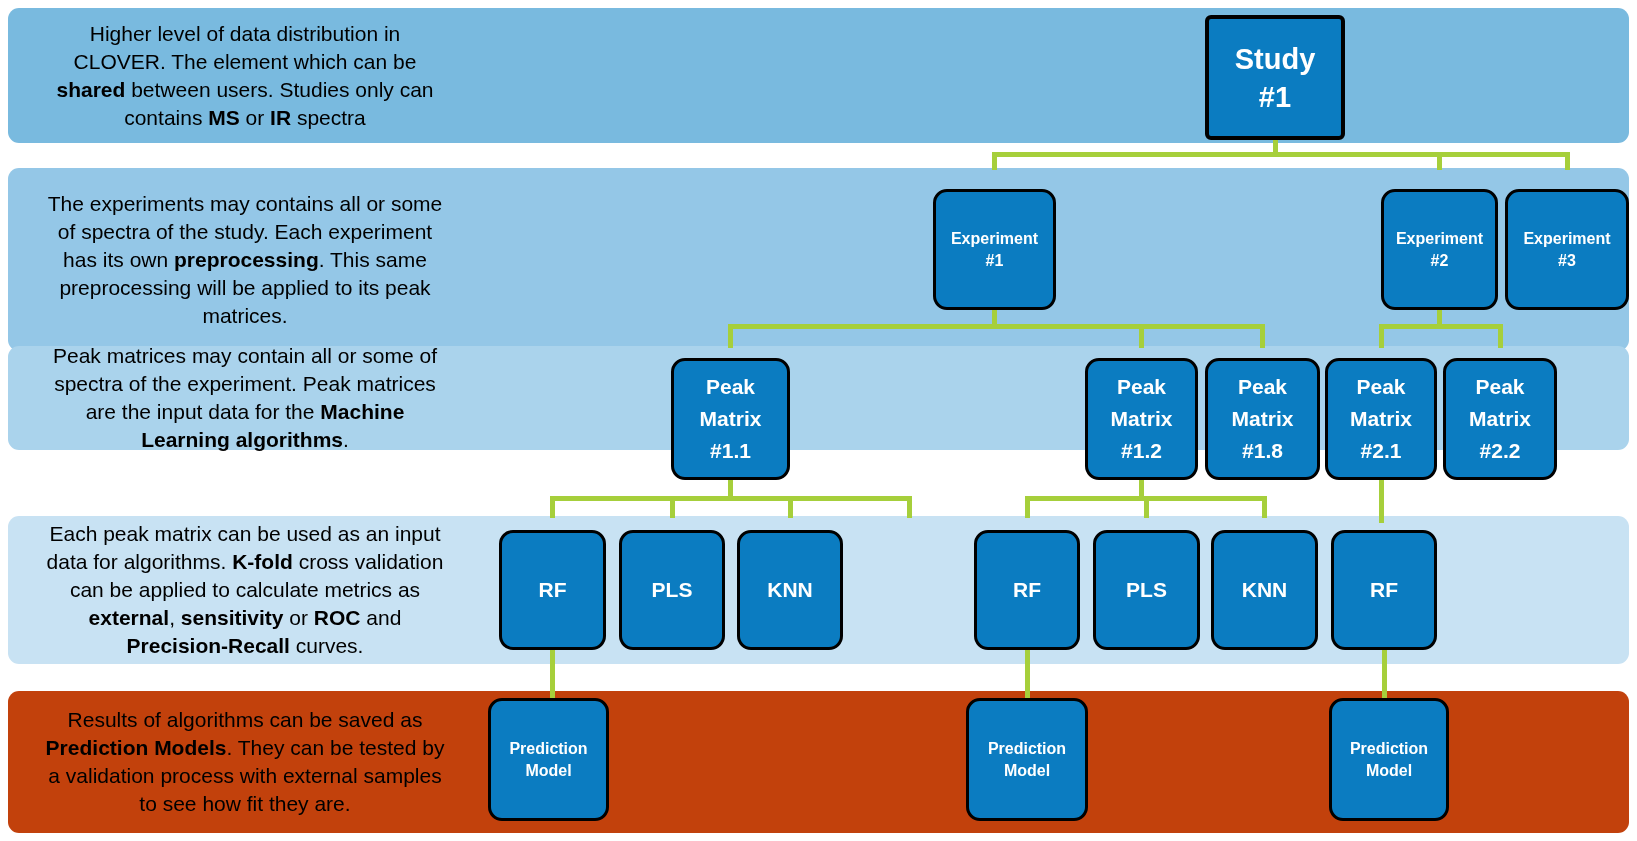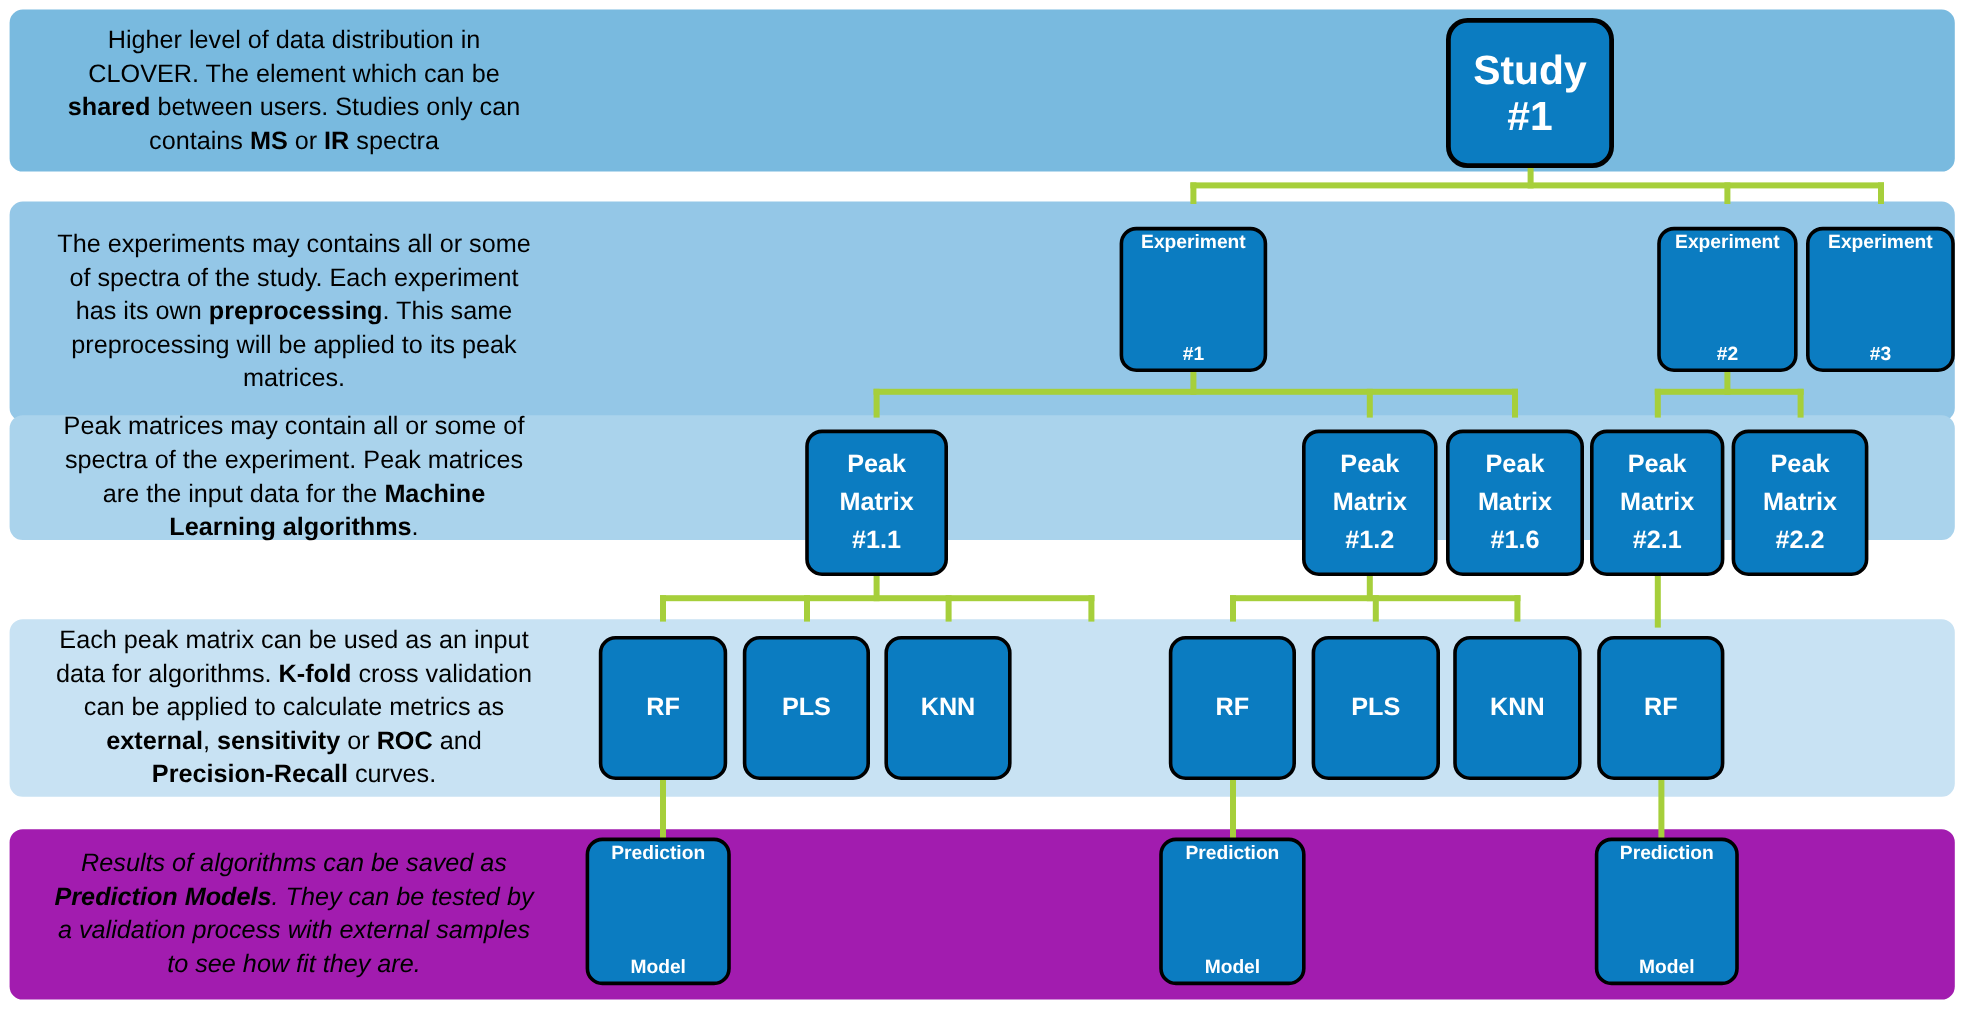--- a/index.html
+++ b/index.html
@@ -31,23 +31,23 @@
     background:#0B7CC1;
     border:3px solid #000;
     border-radius:14px;
     color:#fff;
     display:flex;flex-direction:column;
     align-items:center;justify-content:center;
     text-align:center;
     font-weight:bold;
     box-sizing:border-box;
   }
-  .node.lg{font-size:34px;line-height:38px;border-radius:18px;border-width:4px;}
+  .node.lg{font-size:29px;line-height:38px;border-radius:6px;border-width:4px;}
   .node.md{font-size:21px;line-height:32px;}
-  .node.sm{font-size:16px;line-height:22px;justify-content:space-between;}
+  .node.sm{font-size:16px;line-height:22px;}
   .node .nl{display:block;}
   .conn{position:absolute;}
 </style>
 </head>
 <body>
 
 <div id="stage">
   <section class="band" style="top: 8px; height: 135px; background: rgb(121, 186, 223);">
     <div class="band-text"><span>Higher level of data distribution in
 CLOVER. The element which can be
@@ -67,21 +67,21 @@
 are the input data for the </span><b>Machine
 Learning algorithms</b><span>.</span></div>
   </section>
   <section class="band" style="top: 516px; height: 148px; background: rgb(200, 226, 243);">
     <div class="band-text"><span>Each peak matrix can be used as an input
 data for algorithms. </span><b>K-fold</b><span> cross validation
 can be applied to calculate metrics as
 </span><b>external</b><span>, </span><b>sensitivity</b><span> or </span><b>ROC</b><span> and
 </span><b>Precision-Recall</b><span> curves.</span></div>
   </section>
-  <section class="band" style="top: 691px; height: 142px; background: #a21caf; font-style: italic;">
+  <section class="band" style="top: 691px; height: 142px; background: #c2410c;">
     <div class="band-text"><span>Results of algorithms can be saved as
 </span><b>Prediction Models</b><span>. They can be tested by
 a validation process with external samples
 to see how fit they are.</span></div>
   </section>
 <div class="conn" style="left: 1272.5px; top: 138px; width: 5px; height: 19px; background: rgb(166, 207, 59);"></div>
     <div class="conn" style="left: 992px; top: 152px; width: 577.5px; height: 5px; background: rgb(166, 207, 59);"></div>
     <div class="conn" style="left: 992px; top: 152px; width: 5px; height: 18px; background: rgb(166, 207, 59);"></div>
     <div class="conn" style="left: 1437px; top: 152px; width: 5px; height: 18px; background: rgb(166, 207, 59);"></div>
     <div class="conn" style="left: 1564.5px; top: 152px; width: 5px; height: 18px; background: rgb(166, 207, 59);"></div>
@@ -131,21 +131,21 @@
       <span class="nl">#1.1</span>
     </div>
     <div class="node md" style="left: 1085px; top: 358px; width: 113px; height: 122px; background: rgb(11, 124, 193); border-color: rgb(0, 0, 0); color: rgb(255, 255, 255);">
       <span class="nl">Peak</span>
       <span class="nl">Matrix</span>
       <span class="nl">#1.2</span>
     </div>
     <div class="node md" style="left: 1205px; top: 358px; width: 115px; height: 122px; background: rgb(11, 124, 193); border-color: rgb(0, 0, 0); color: rgb(255, 255, 255);">
       <span class="nl">Peak</span>
       <span class="nl">Matrix</span>
-      <span class="nl">#1.6</span>
+      <span class="nl">#1.8</span>
     </div>
     <div class="node md" style="left: 1325px; top: 358px; width: 112px; height: 122px; background: rgb(11, 124, 193); border-color: rgb(0, 0, 0); color: rgb(255, 255, 255);">
       <span class="nl">Peak</span>
       <span class="nl">Matrix</span>
       <span class="nl">#2.1</span>
     </div>
     <div class="node md" style="left: 1443px; top: 358px; width: 114px; height: 122px; background: rgb(11, 124, 193); border-color: rgb(0, 0, 0); color: rgb(255, 255, 255);">
       <span class="nl">Peak</span>
       <span class="nl">Matrix</span>
       <span class="nl">#2.2</span>

